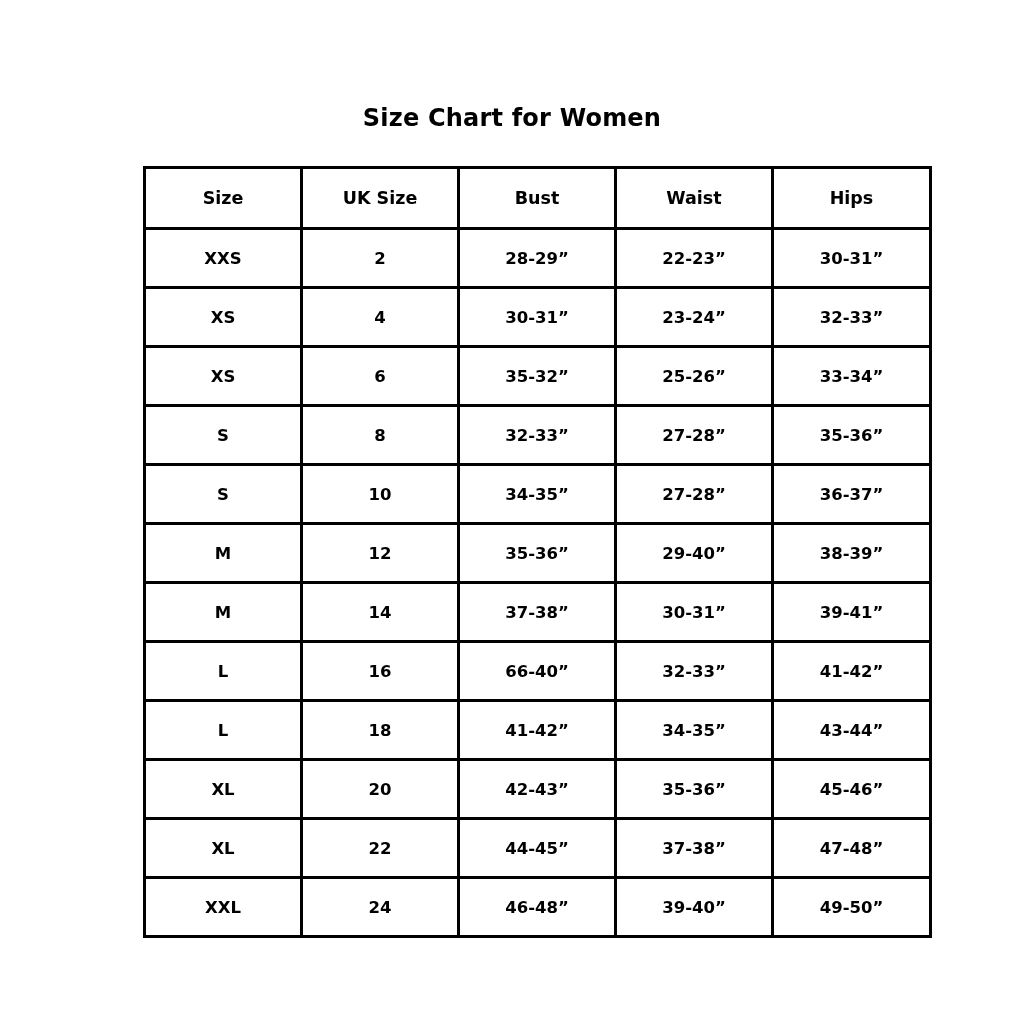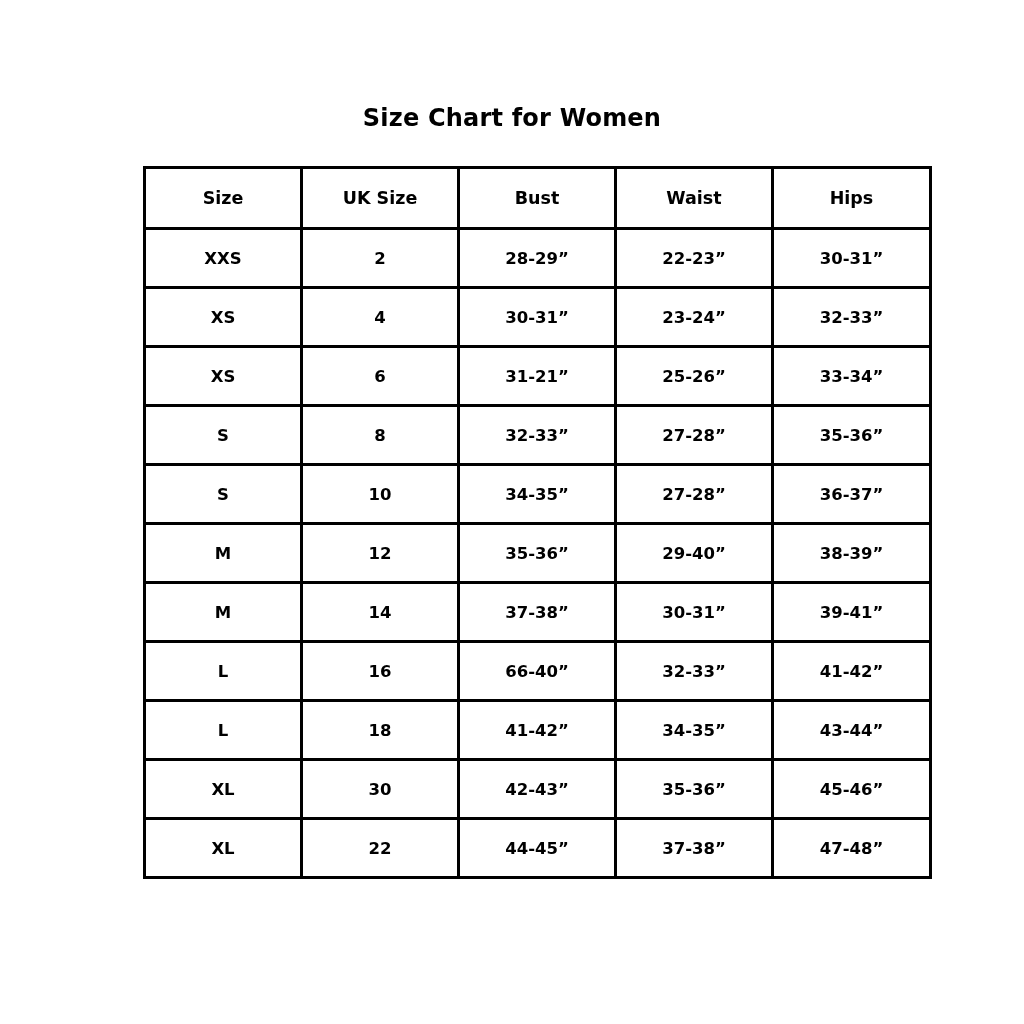--- a/index.html
+++ b/index.html
@@ -98,21 +98,21 @@
         <tr>
           <td>XS</td>
           <td>4</td>
           <td>30-31”</td>
           <td>23-24”</td>
           <td>32-33”</td>
         </tr>
         <tr>
           <td>XS</td>
           <td>6</td>
-          <td>31-21”</td>
+          <td>35-32”</td>
           <td>25-26”</td>
           <td>33-34”</td>
         </tr>
         <tr>
           <td>S</td>
           <td>8</td>
           <td>32-33”</td>
           <td>27-28”</td>
           <td>35-36”</td>
         </tr>
@@ -146,29 +146,36 @@
         </tr>
         <tr>
           <td>L</td>
           <td>18</td>
           <td>41-42”</td>
           <td>34-35”</td>
           <td>43-44”</td>
         </tr>
         <tr>
           <td>XL</td>
-          <td>30</td>
+          <td>20</td>
           <td>42-43”</td>
           <td>35-36”</td>
           <td>45-46”</td>
         </tr>
         <tr>
           <td>XL</td>
           <td>22</td>
           <td>44-45”</td>
           <td>37-38”</td>
           <td>47-48”</td>
         </tr>
+        <tr>
+          <td>XXL</td>
+          <td>24</td>
+          <td>46-48”</td>
+          <td>39-40”</td>
+          <td>49-50”</td>
+        </tr>
       </tbody>
     </table>
   </div>
 
 </div>
 
 </body></html>

